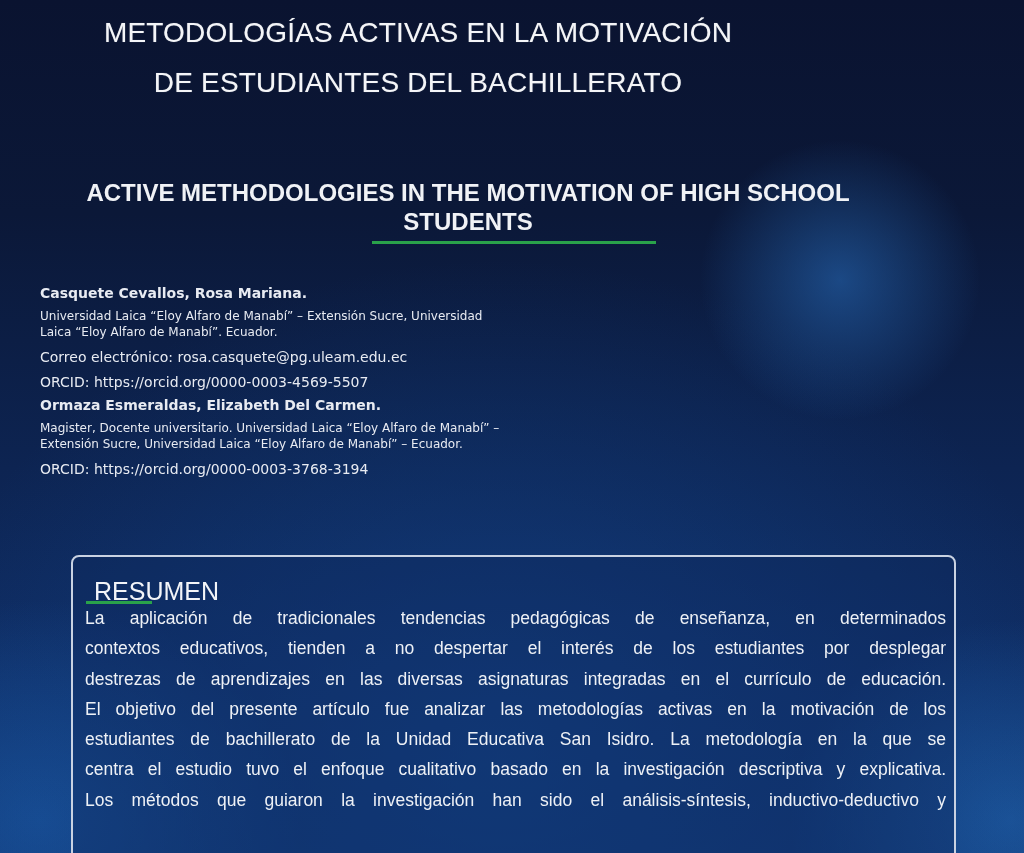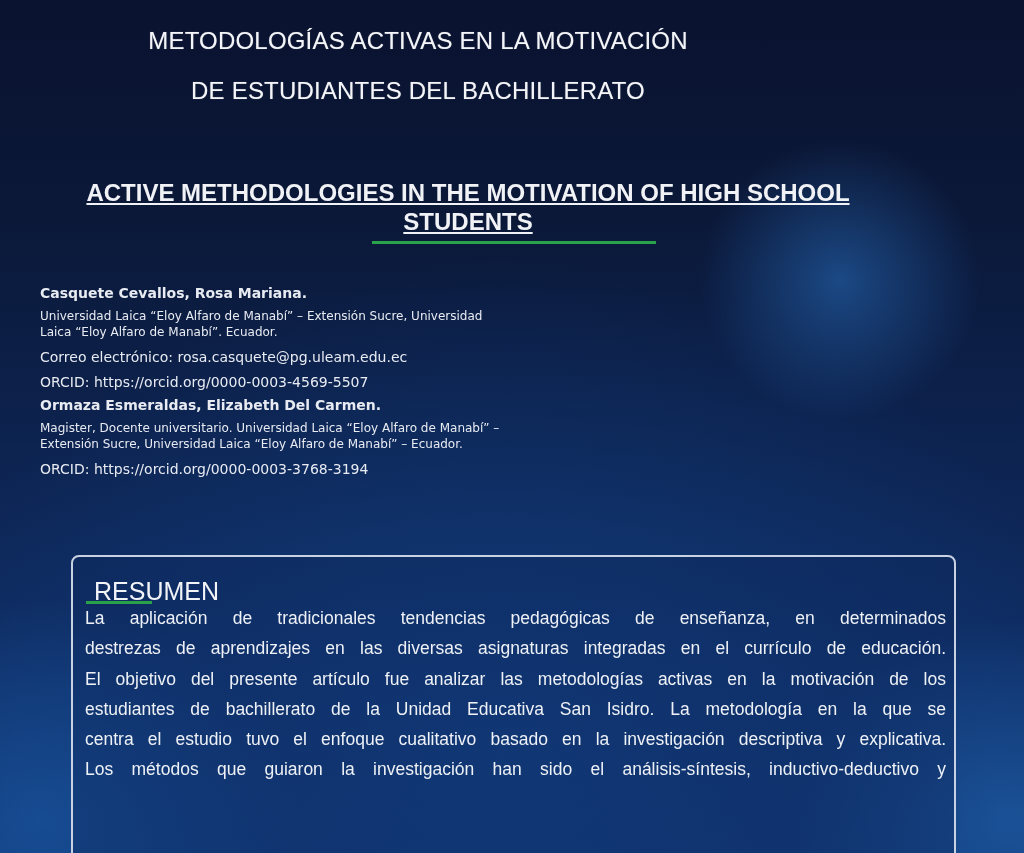--- a/index.html
+++ b/index.html
@@ -8,30 +8,30 @@
     background:
       radial-gradient(ellipse 140px 140px at 840px 280px, rgba(40,110,190,0.55), rgba(20,70,150,0) 100%),
       radial-gradient(ellipse 600px 500px at 500px 760px, rgba(20,75,150,0.55), rgba(10,40,100,0) 100%),
       radial-gradient(ellipse 260px 220px at 40px 820px, rgba(30,100,180,0.5), rgba(10,40,100,0) 100%),
       radial-gradient(ellipse 220px 200px at 1010px 820px, rgba(40,120,200,0.45), rgba(10,40,100,0) 100%),
       linear-gradient(180deg, #0a1330 0%, #0b1838 25%, #0d2452 55%, #0f2e66 80%, #103470 100%);
     font-family: "Liberation Sans", sans-serif;
     color: #f2f4f8;
   }
   .title {
-    position: absolute; left: 0; width: 836px; top: 16px;
-    text-align: center; font-size: 24px; line-height: 50px;
+    position: absolute; left: 0; width: 836px; top: 8px;
+    text-align: center; font-size: 28px; line-height: 50px;
     letter-spacing: 0.2px; font-weight: normal; color: #f4f5f8;
     text-shadow: 0 0 1px rgba(255,255,255,0.4);
     margin: 0;
   }
   .subtitle {
     position: absolute; left: 0; width: 936px; top: 178px;
     text-align: center; font-size: 24px; line-height: 29px;
-    color: #f0f2f6; margin: 0; text-decoration: underline;
+    color: #f0f2f6; margin: 0;
   }
   .green-rule {
     position: absolute; left: 372px; top: 241px; width: 284px; height: 3px;
     background: #2aa24a;
   }
   .authors {
     position: absolute; left: 0; width: 1024px; top: 283px;
     text-align: left; font-family: "DejaVu Sans", sans-serif;
     color: #e8ebf2;
     margin-left: 40px;
@@ -95,19 +95,20 @@
     </div>
     <div class="meta-line">ORCID: https://orcid.org/0000-0003-3768-3194</div>
   </div>
 </div>
 
 <section class="abstract-box">
   <h3 class="abstract-heading">RESUMEN</h3>
   <div class="abstract-rule"></div>
   <p class="abstract-text">
     <span>La aplicación de tradicionales tendencias pedagógicas de enseñanza, en determinados</span>
+    <span>contextos educativos, tienden a no despertar el interés de los estudiantes por desplegar</span>
     <span>destrezas de aprendizajes en las diversas asignaturas integradas en el currículo de educación.</span>
     <span>El objetivo del presente artículo fue analizar las metodologías activas en la motivación de los</span>
     <span>estudiantes de bachillerato de la Unidad Educativa San Isidro. La metodología en la que se</span>
     <span>centra el estudio tuvo el enfoque cualitativo basado en la investigación descriptiva y explicativa.</span>
     <span>Los métodos que guiaron la investigación han sido el análisis-síntesis, inductivo-deductivo y</span>
   </p>
 </section>
 
 </body></html>

